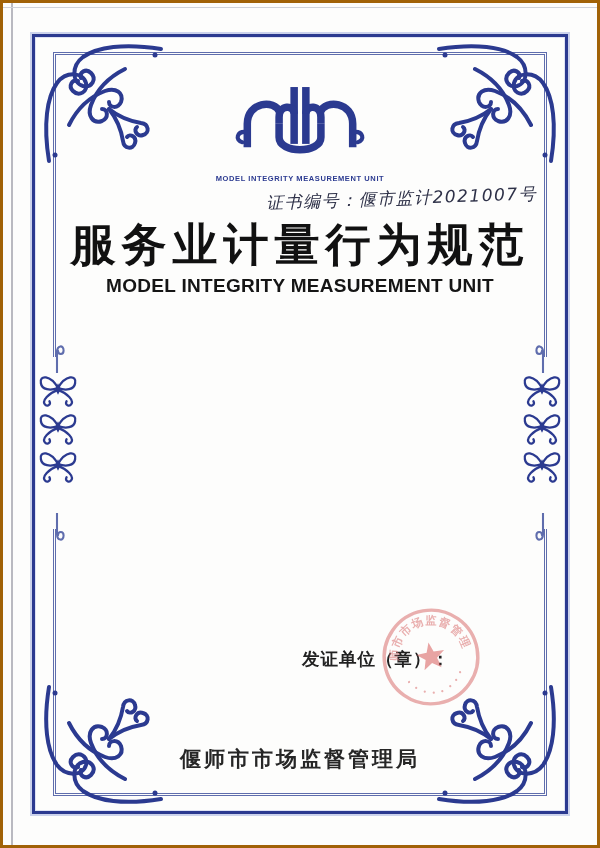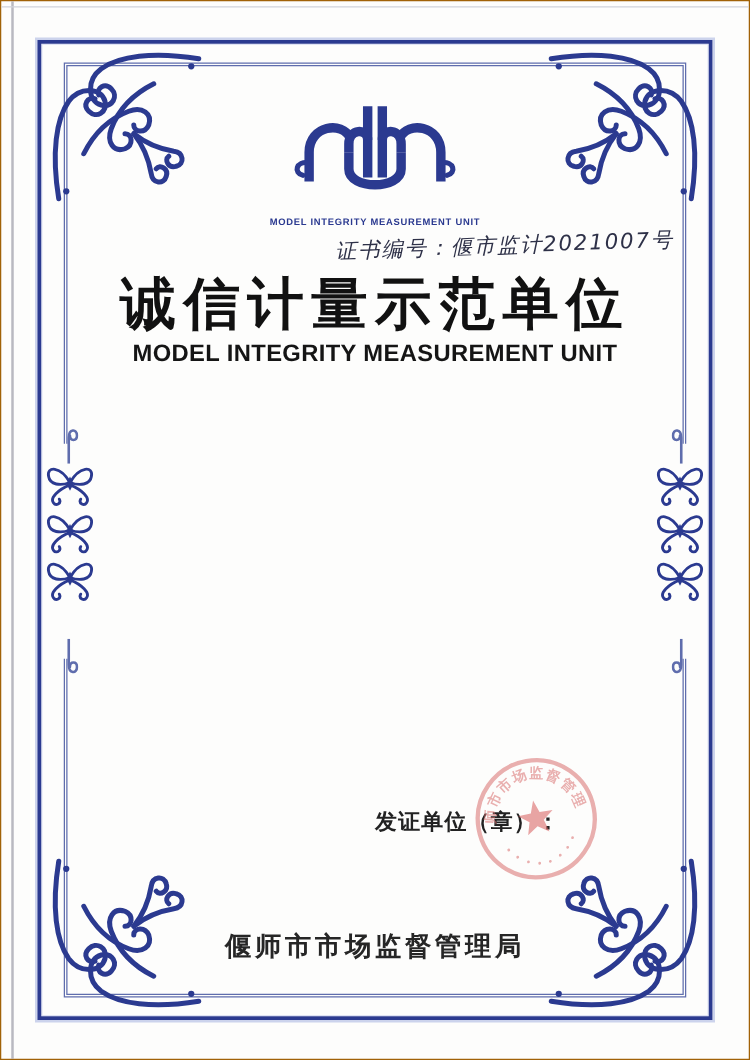--- a/index.html
+++ b/index.html
@@ -1,18 +1,18 @@
 <!DOCTYPE html>
 <html><head>
 <meta charset="utf-8">
 <style>
   html,body{margin:0;padding:0;background:#ffffff;}
   .page{
     position:relative;width:600px;height:848px;box-sizing:border-box;
-    background:#fdfdfc;border:1px solid #a16207;overflow:hidden;
+    background:#fdfdfc;border:3px solid #a16207;overflow:hidden;
     font-family:"Liberation Sans", sans-serif;
   }
   
   .scan-left{position:absolute;left:8px;top:0;width:2px;height:848px;background:#9b9ba6;opacity:.7;}
   .scan-top{position:absolute;left:0;top:4px;width:600px;height:1px;background:#cfd2da;}
   
   .frame-outer{
     position:absolute;left:29px;top:31px;right:29px;bottom:31px;
     border:3px solid #2b3a90;box-shadow:0 0 0 2px #ccd3ec, inset 0 0 0 1px #dfe3f4;
   }
@@ -188,21 +188,21 @@
 
   <div class="logo">
     <svg>
         <use href="#sym-logo"></use>
       </svg>
     <div class="logo-caption">MODEL INTEGRITY MEASUREMENT UNIT</div>
   </div>
 
   <div class="cert-no"><span>证书编号：</span><span>偃市监计2021007号</span></div>
 
-  <div class="title-zh">诚信计量示范单位</div>
+  <div class="title-zh">服务业计量行为规范</div>
   <div class="title-en">MODEL INTEGRITY MEASUREMENT UNIT</div>
 
 
 
   <div class="issuer-label">发证单位（章）：</div>
 
   <svg class="seal" viewBox="0 0 120 120">
     <circle cx="60" cy="60" r="54" fill="none" stroke="#d97070" stroke-width="4"></circle>
     <path d="M60,43 L64.1,54.3 L76.2,54.7 L66.7,62.2 L70,73.8 L60,67 L50,73.8 L53.3,62.2 L43.8,54.7 L55.9,54.3 Z" fill="#d85c5c"></path>
     <defs>

